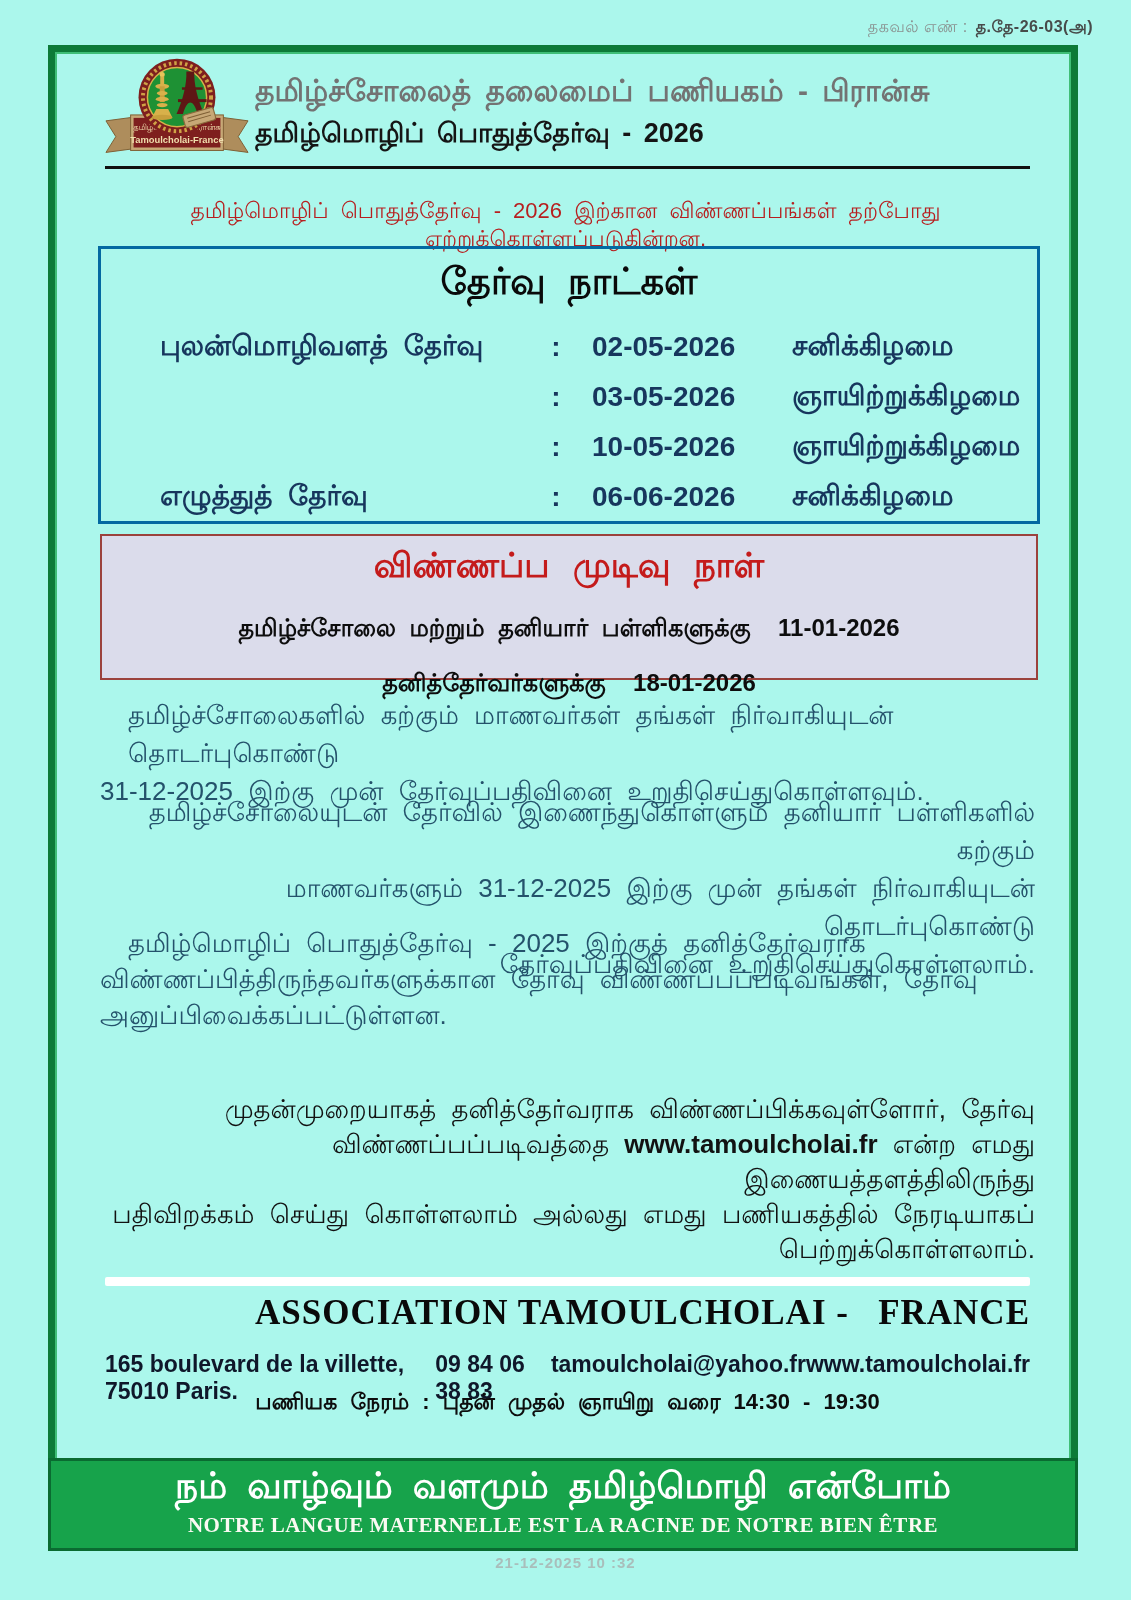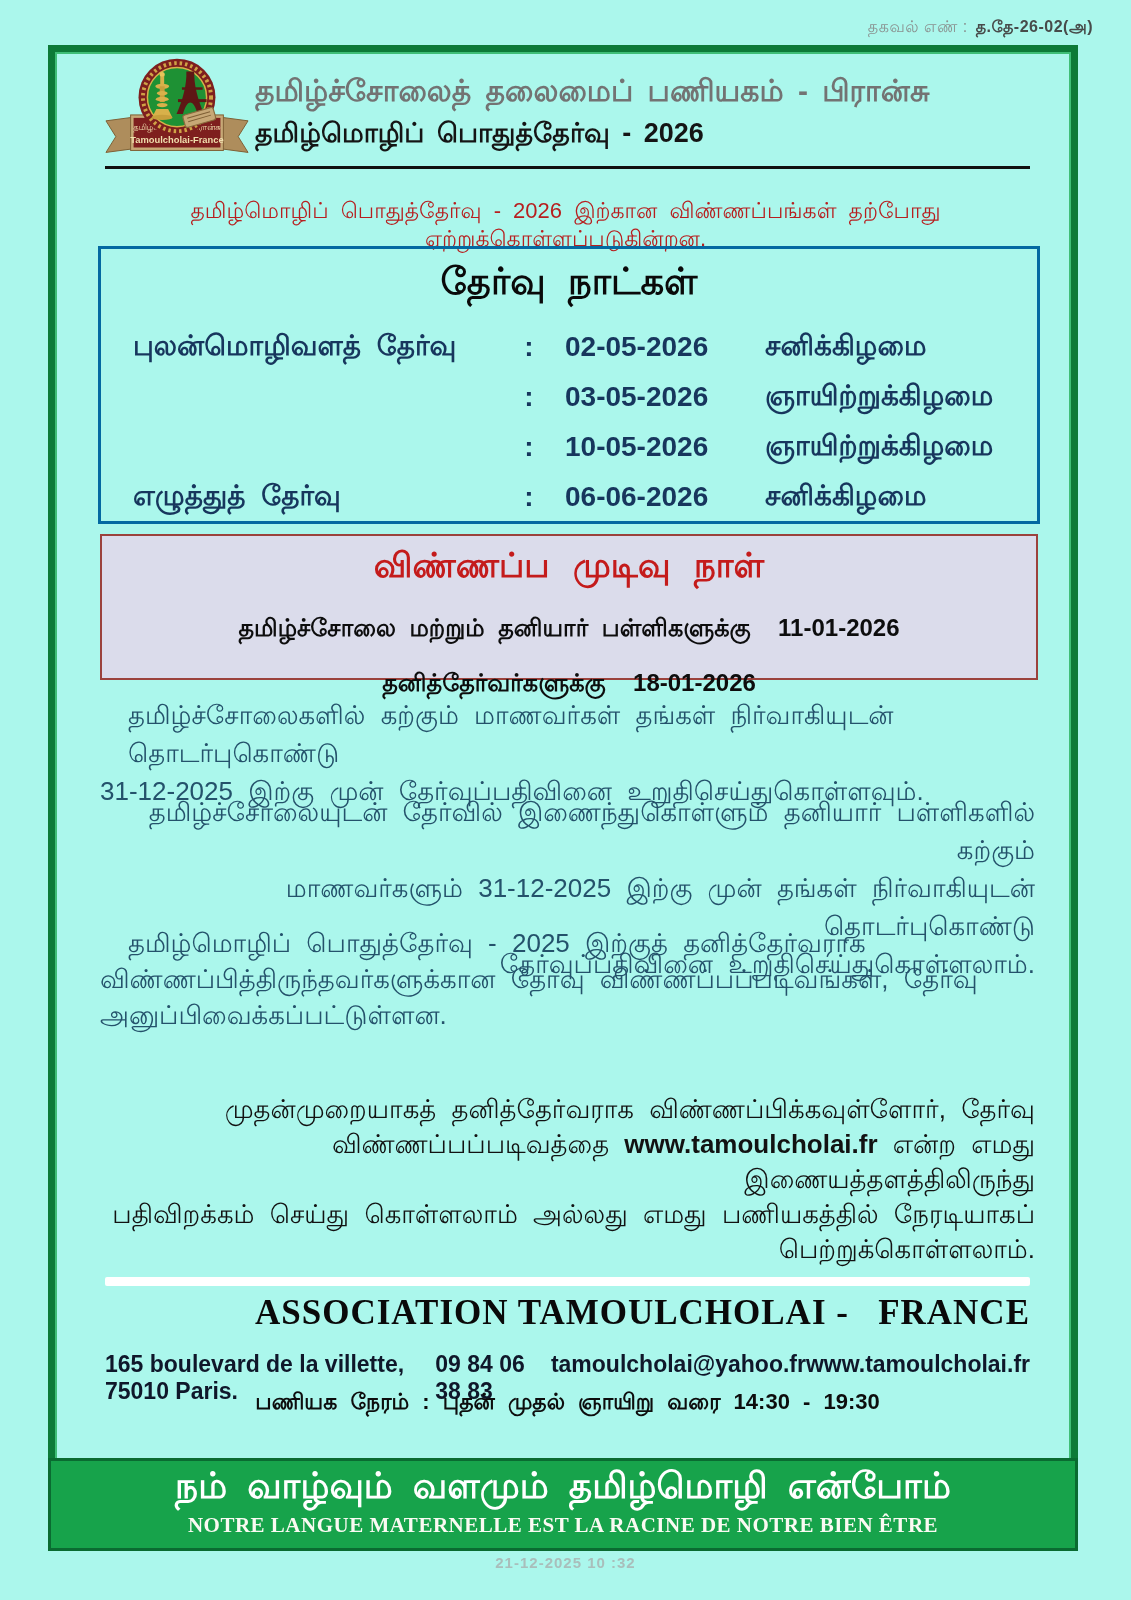--- a/index.html
+++ b/index.html
@@ -37,21 +37,21 @@
 
   
   .exam-box{
     left:43px; top:194px; width:942px; height:278px; box-sizing:border-box;
     border:3px solid #0369a1;
   }
   .exam-heading{
     margin-top:12px; text-align:center;
     font-size:37px; font-weight:800; color:#0a0a0a; word-spacing:12px;
   }
-  .exam-rows{margin-top:14px;}
+  .exam-rows{margin-top:14px;padding-left:27px;}
   .exam-row{display:flex; align-items:center; height:50px; color:#17365D; font-weight:700; font-size:28px;}
   .exam-label{width:360px; padding-left:32px; word-spacing:8px;}
   .exam-colon{width:72px; text-align:center;}
   .exam-date{width:200px; font-family:"Liberation Sans","DejaVu Sans",sans-serif;}
   .exam-day{word-spacing:4px;}
 
   
   .deadline-box{
     left:45px; top:482px; width:938px; height:146px; box-sizing:border-box;
     background:#DBDCEB; border:2px solid #9B423C; text-align:center;
@@ -100,21 +100,21 @@
     top:1554px; left:0; width:100%; text-align:center;
     font-size:15px; font-weight:700; color:#A9BEBB; letter-spacing:1px;
   }
 </style>
 </head>
 <body>
 
 <div class="page">
 
   <div class="abs info-num">
-    <span class="lbl">தகவல் எண் :</span><span class="val">த.தே-26-02(அ)</span>
+    <span class="lbl">தகவல் எண் :</span><span class="val">த.தே-26-03(அ)</span>
   </div>
 
   <div class="abs frame">
 
     <div class="abs logo">
       <svg viewBox="0 0 150 105" width="148" height="105">
 
         <polygon points="3,64 33,60 33,92 3,96 13,80" fill="#AE8D5C" stroke="#7E5F34" stroke-width="1"></polygon>
         <polygon points="147,64 117,60 117,92 147,96 137,80" fill="#AE8D5C" stroke="#7E5F34" stroke-width="1"></polygon>
 

